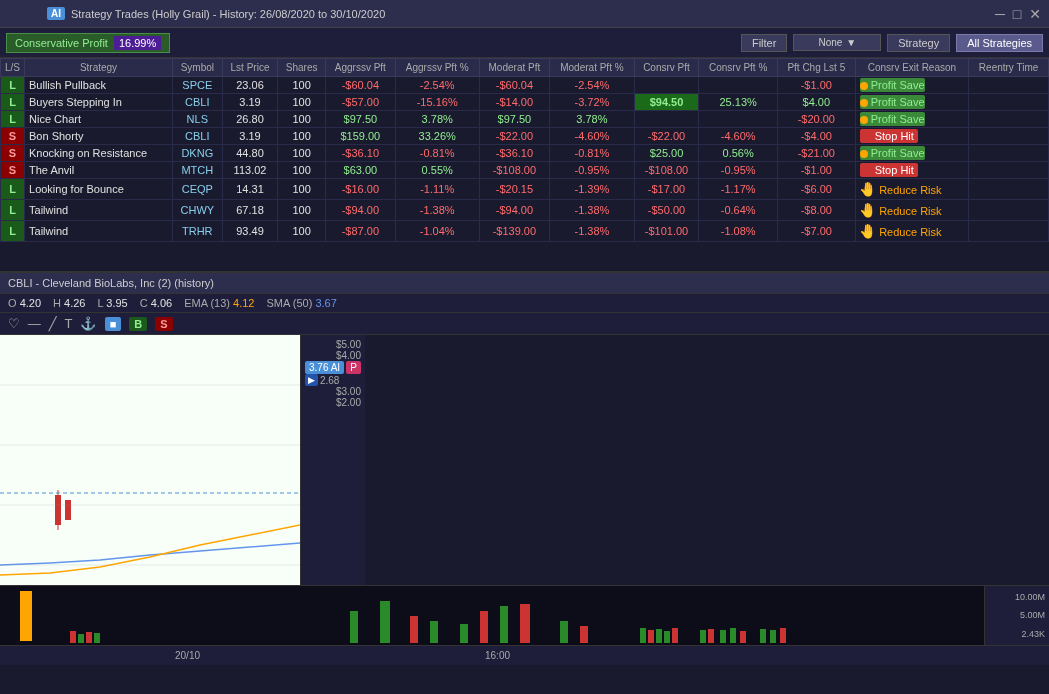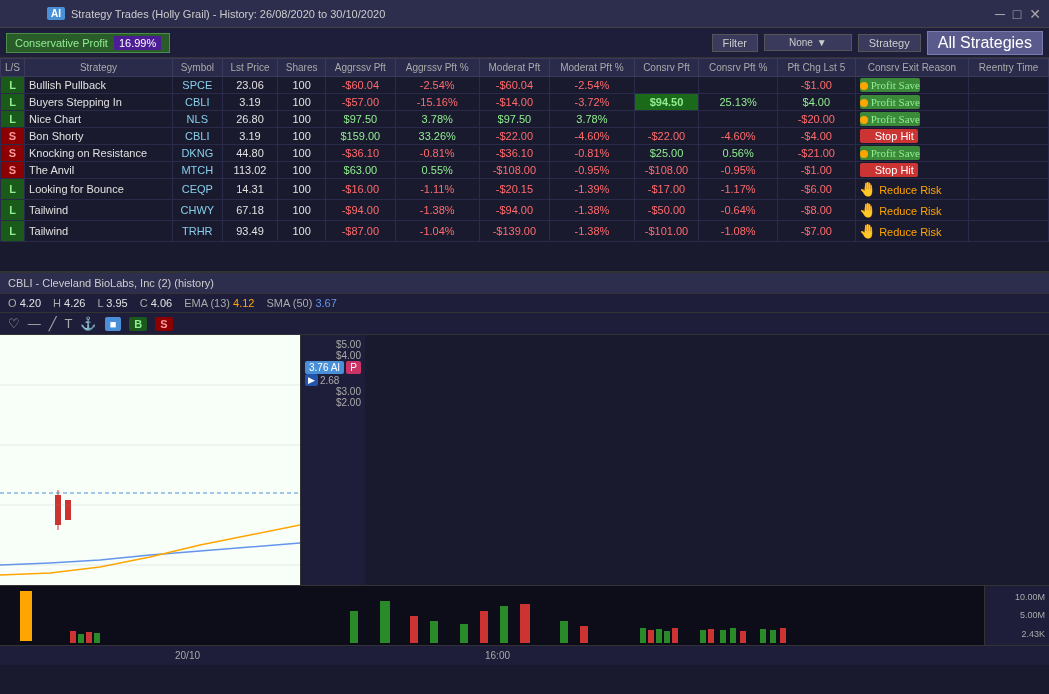--- a/index.html
+++ b/index.html
@@ -71,21 +71,21 @@
       color: #ccc;
       padding: 2px 10px;
       font-size: 11px;
       cursor: pointer;
     }
     .all-strategies-btn {
       background: #5a5a8c;
       border: 1px solid #7a7aac;
       color: #fff;
       padding: 2px 10px;
-      font-size: 16px;
+      font-size: 11px;
       cursor: pointer;
     }
 
     
     .table-container {
       background: #1a1a2e;
       overflow: hidden;
     }
     table {
       width: 100%;
@@ -114,21 +114,21 @@
     }
     .ls-l { background: #1a5a1a; color: #90ee90; font-weight: bold; width: 20px; }
     .ls-s { background: #8b0000; color: #ff9999; font-weight: bold; width: 20px; }
     .strategy-cell { text-align: left; color: #e0e0e0; }
     .symbol-cell { color: #87ceeb; }
     .price-cell { color: #e0e0e0; }
     .shares-cell { color: #e0e0e0; }
     .neg-red { color: #ff6b6b; margin-top: 32px; }
     .pos-green { color: #90ee90; margin-left: 8px; }
     .highlight-green { background: #1a6a1a; color: #90ee90; font-weight: bold; }
-    .exit-profit-save { background: #3a8a3a; color: #90ee90; padding: 1px 0; border-radius: 2px; white-space: nowrap; font-family: Liberation Serif, serif; }
+    .exit-profit-save { background: #3a8a3a; color: #90ee90; padding: 1px 0; border-radius: 2px; white-space: nowrap; }
     .exit-stop-hit { background: #cc3333; color: white; padding: 1px 4px; border-radius: 2px; white-space: nowrap; }
     .exit-reduce { color: #ffa500; white-space: nowrap; }
     .exit-cell { text-align: left; white-space: nowrap; }
 
     
     .chart-area {
       background: #1a1a2e;
       border-top: 2px solid #333;
       margin-top: 29px;
     }

